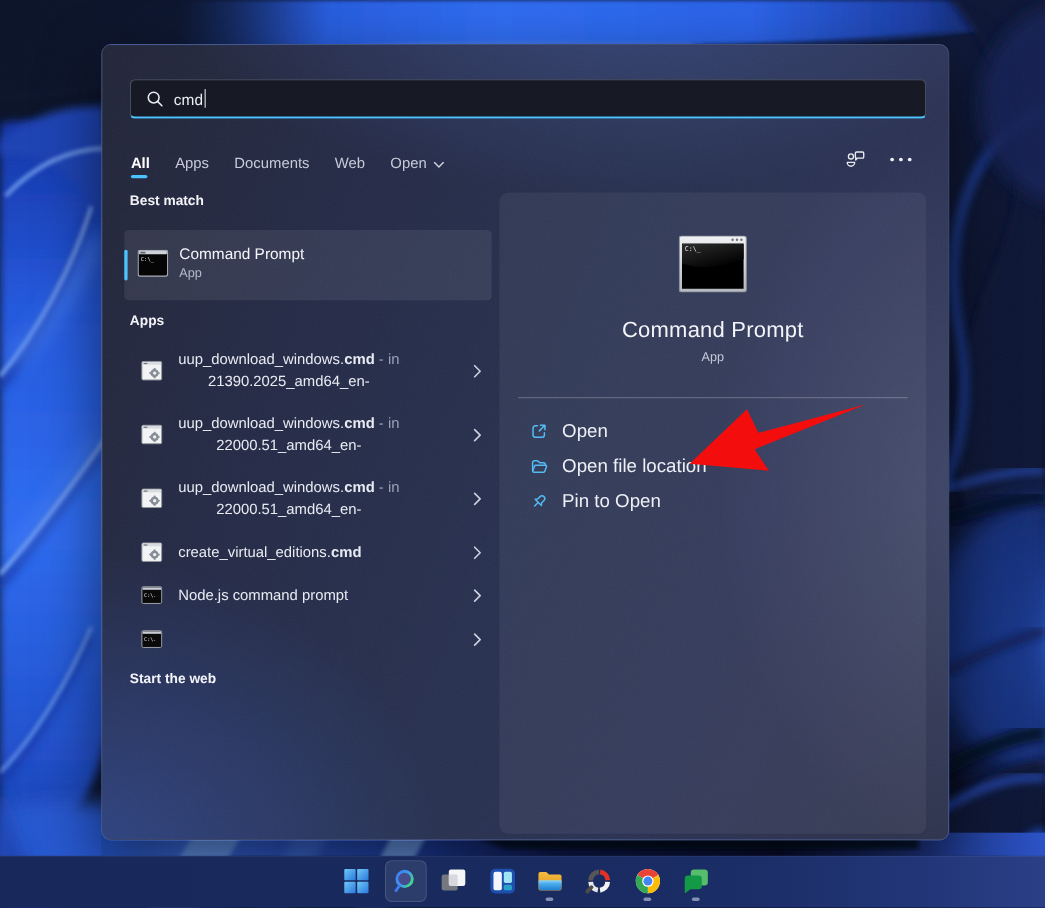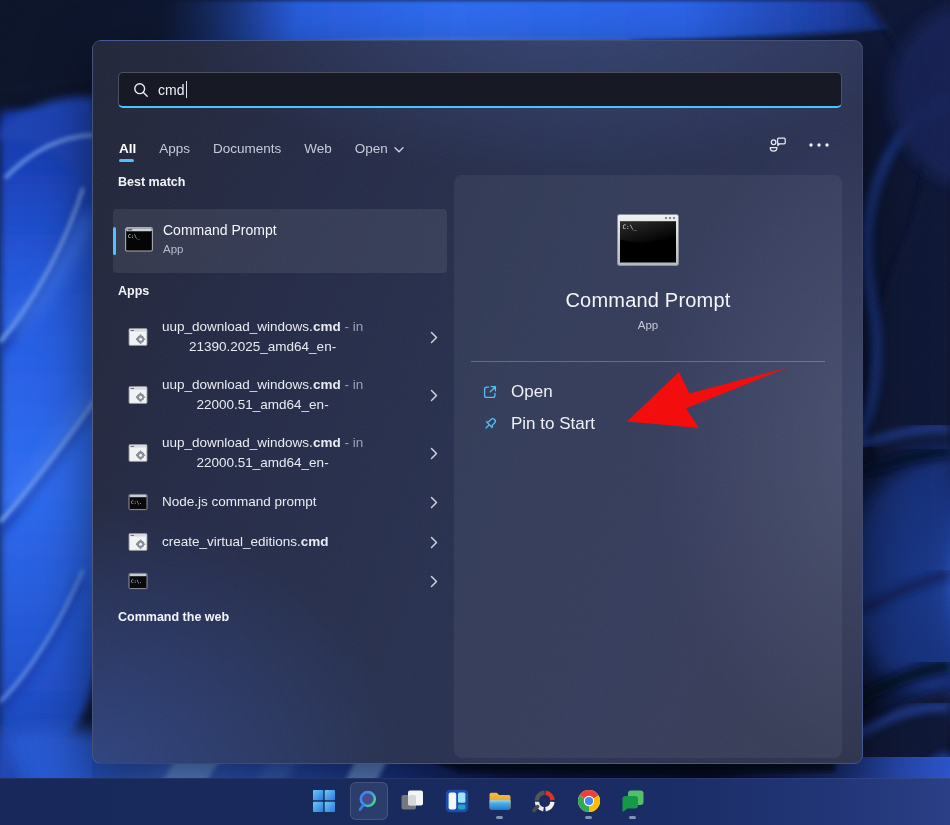--- a/index.html
+++ b/index.html
@@ -307,31 +307,20 @@
               <rect x="9.2" y="8.8" width="1.4" height="6.8" transform="rotate(-45 12.6 12.2)"></rect>
               <rect x="9.2" y="8.8" width="1.4" height="6.8" transform="rotate(45 12.6 12.2)"></rect>
             </g>
         <circle cx="12.6" cy="12.2" r="1.5" fill="#f2f3f4"></circle>
       </svg>
       <div class="rtx two"><span>uup_download_windows.</span><span class="b">cmd</span><span class="dim"> - in</span><br><span>22000.51_amd64_en-</span></div>
       <svg class="chev" width="8" height="13" viewBox="0 0 8 13">
             <path d="M1.5,1.5 L6.5,6.5 L1.5,11.5" fill="none" stroke="#ccd1dd" stroke-width="1.5" stroke-linecap="round" stroke-linejoin="round"></path>
           </svg>
     </div>
-    <div class="row" style="height:40px">
-      <svg class="ric" width="20" height="20" viewBox="0 0 20 20">
-        <rect x="1" y="2.4" width="18" height="15.2" rx="1.2" fill="#0a0a0a" stroke="#9da1a9" stroke-width="0.9"></rect>
-        <rect x="1.6" y="3" width="16.8" height="2.2" fill="#c8ccd2"></rect>
-        <text x="3" y="11.8" font-family="DejaVu Sans Mono, monospace" font-size="4.6" fill="#e8e8e8">C:\.</text>
-      </svg>
-      <div class="rtx one"><span>Node.js command prompt</span></div>
-      <svg class="chev" width="8" height="13" viewBox="0 0 8 13">
-            <path d="M1.5,1.5 L6.5,6.5 L1.5,11.5" fill="none" stroke="#ccd1dd" stroke-width="1.5" stroke-linecap="round" stroke-linejoin="round"></path>
-          </svg>
-    </div>
     <div class="row" style="height:39px">
       <svg class="ric" width="20" height="20" viewBox="0 0 20 20">
         <rect x="1" y="1.6" width="18" height="16.8" rx="1.2" fill="#f2f3f4" stroke="#8f949c" stroke-width="0.9"></rect>
         <rect x="1.6" y="2.2" width="16.8" height="2.4" fill="#d8dbdf"></rect>
         <rect x="2.6" y="2.9" width="3.4" height="1.1" fill="#70747c"></rect>
         <g fill="#878e98">
               <circle cx="12.6" cy="12.2" r="3.6"></circle>
               <rect x="11.9" y="7.6" width="1.4" height="9.2"></rect>
               <rect x="8" y="11.5" width="9.2" height="1.4"></rect>
               <rect x="9.2" y="8.8" width="1.4" height="6.8" transform="rotate(-45 12.6 12.2)"></rect>
@@ -343,27 +332,38 @@
       <svg class="chev" width="8" height="13" viewBox="0 0 8 13">
             <path d="M1.5,1.5 L6.5,6.5 L1.5,11.5" fill="none" stroke="#ccd1dd" stroke-width="1.5" stroke-linecap="round" stroke-linejoin="round"></path>
           </svg>
     </div>
     <div class="row" style="height:40px">
       <svg class="ric" width="20" height="20" viewBox="0 0 20 20">
         <rect x="1" y="2.4" width="18" height="15.2" rx="1.2" fill="#0a0a0a" stroke="#9da1a9" stroke-width="0.9"></rect>
         <rect x="1.6" y="3" width="16.8" height="2.2" fill="#c8ccd2"></rect>
         <text x="3" y="11.8" font-family="DejaVu Sans Mono, monospace" font-size="4.6" fill="#e8e8e8">C:\.</text>
       </svg>
+      <div class="rtx one"><span>Node.js command prompt</span></div>
       <svg class="chev" width="8" height="13" viewBox="0 0 8 13">
             <path d="M1.5,1.5 L6.5,6.5 L1.5,11.5" fill="none" stroke="#ccd1dd" stroke-width="1.5" stroke-linecap="round" stroke-linejoin="round"></path>
           </svg>
     </div>
+    <div class="row" style="height:40px">
+      <svg class="ric" width="20" height="20" viewBox="0 0 20 20">
+        <rect x="1" y="2.4" width="18" height="15.2" rx="1.2" fill="#0a0a0a" stroke="#9da1a9" stroke-width="0.9"></rect>
+        <rect x="1.6" y="3" width="16.8" height="2.2" fill="#c8ccd2"></rect>
+        <text x="3" y="11.8" font-family="DejaVu Sans Mono, monospace" font-size="4.6" fill="#e8e8e8">C:\.</text>
+      </svg>
+      <svg class="chev" width="8" height="13" viewBox="0 0 8 13">
+            <path d="M1.5,1.5 L6.5,6.5 L1.5,11.5" fill="none" stroke="#ccd1dd" stroke-width="1.5" stroke-linecap="round" stroke-linejoin="round"></path>
+          </svg>
+    </div>
   </div>
 
-  <div class="heading" style="top:569px">Command the web</div>
+  <div class="heading" style="top:569px">Start the web</div>
 
   <div class="card">
     <svg class="appicon" width="62" height="52" viewBox="0 0 62 52">
       <defs>
         <linearGradient id="cpframe" x1="0" y1="0" x2="0" y2="1">
           <stop offset="0" stop-color="#f0f1f3"></stop>
               <stop offset="1" stop-color="#b4b8bf"></stop>
         </linearGradient>
         <linearGradient id="cpshine" x1="0" y1="0" x2="0.7" y2="1">
           <stop offset="0" stop-color="#2e2e2e"></stop>
@@ -384,26 +384,33 @@
     <div class="actions">
       <div class="action">
         <svg class="aic" width="16" height="16" viewBox="0 0 16 16">
           <path d="M6.6,3.1 H4.6 A2,2 0 0 0 2.6,5.1 v6.3 a2,2 0 0 0 2,2 h6.3 a2,2 0 0 0 2,-2 V9.4" fill="none" stroke="#53bdf5" stroke-width="1.35" stroke-linecap="round"></path>
           <path d="M9.3,2.6 h4.1 v4.1 M13.1,2.9 L8.3,7.7" fill="none" stroke="#53bdf5" stroke-width="1.35" stroke-linecap="round" stroke-linejoin="round"></path>
         </svg>
         <span class="alb">Open</span>
       </div>
       <div class="action">
         <svg class="aic" width="16" height="16" viewBox="0 0 16 16">
+          <path d="M2.2,12.2 V4.4 a1.6,1.6 0 0 1 1.6,-1.6 h2.2 a1.6,1.6 0 0 1 1.1,0.45 L8.6,4.6 h3.6 a1.6,1.6 0 0 1 1.6,1.6 v0.6" fill="none" stroke="#53bdf5" stroke-width="1.35" stroke-linecap="round"></path>
+          <path d="M2.2,12.2 L3.9,7.8 a1.3,1.3 0 0 1 1.2,-0.85 h8.9 a0.85,0.85 0 0 1 0.8,1.15 L13.3,12.3 a1.6,1.6 0 0 1 -1.5,1.05 H3.5 a1.3,1.3 0 0 1 -1.3,-1.15 z" fill="none" stroke="#53bdf5" stroke-width="1.35" stroke-linejoin="round"></path>
+        </svg>
+        <span class="alb">Open file location</span>
+      </div>
+      <div class="action">
+        <svg class="aic" width="16" height="16" viewBox="0 0 16 16">
           <g transform="rotate(45 8 8)" fill="none" stroke="#53bdf5" stroke-width="1.3" stroke-linejoin="round" stroke-linecap="round">
             <path d="M8,1.6 c1.45,0 2.5,1.05 2.5,2.5 v3.1 l1.55,1.75 h-8.1 l1.55,-1.75 v-3.1 c0,-1.45 1.05,-2.5 2.5,-2.5 z"></path>
             <line x1="8" y1="9.1" x2="8" y2="13.6"></line>
           </g>
         </svg>
-        <span class="alb">Pin to Start</span>
+        <span class="alb">Pin to Open</span>
       </div>
     </div>
   </div>
 </div>
 
 <svg class="arrow" width="950" height="825" viewBox="0 0 950 825">
   <polygon points="627,421.5 679,372 689.5,393.5 787.5,367.5 686,408.5 699,428" fill="#f40d0d"></polygon>
 </svg>
 
 <div class="taskbar"></div>

